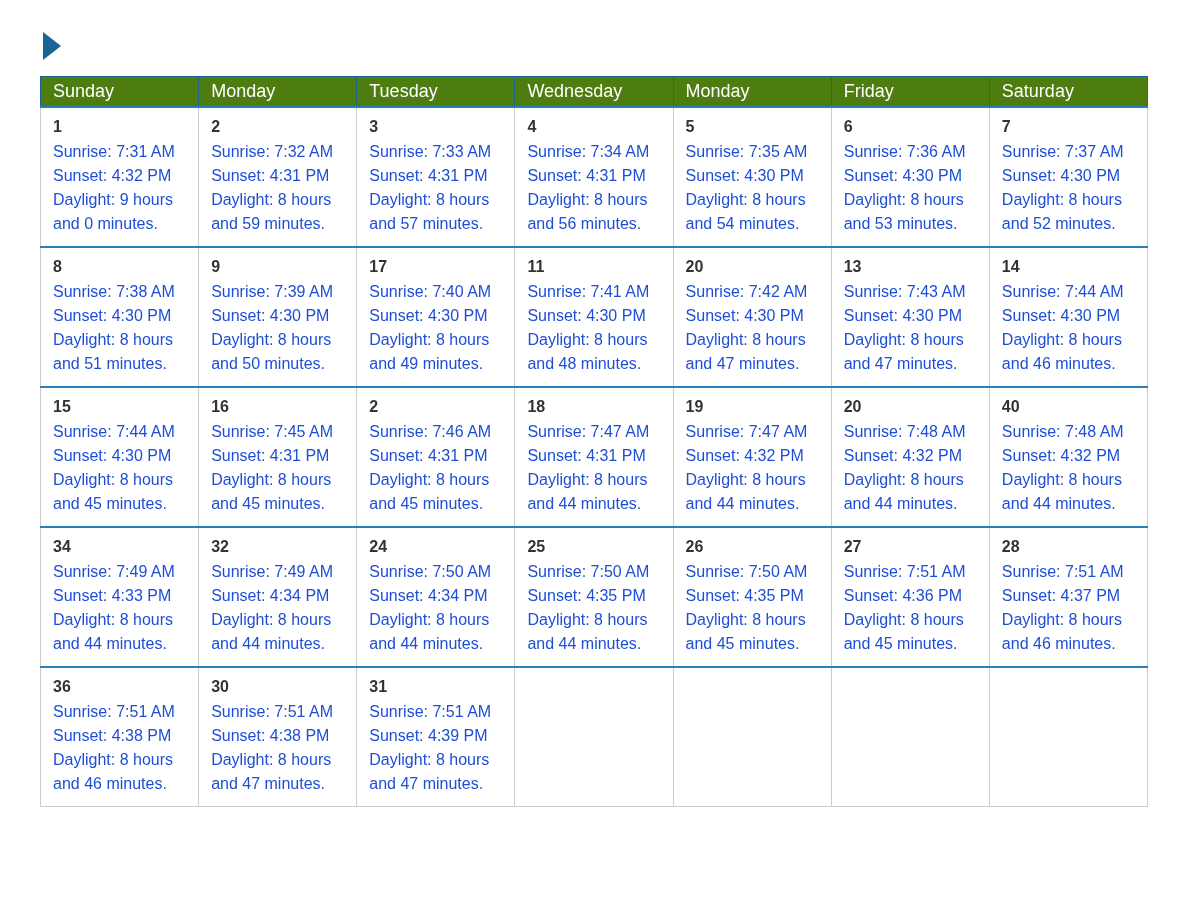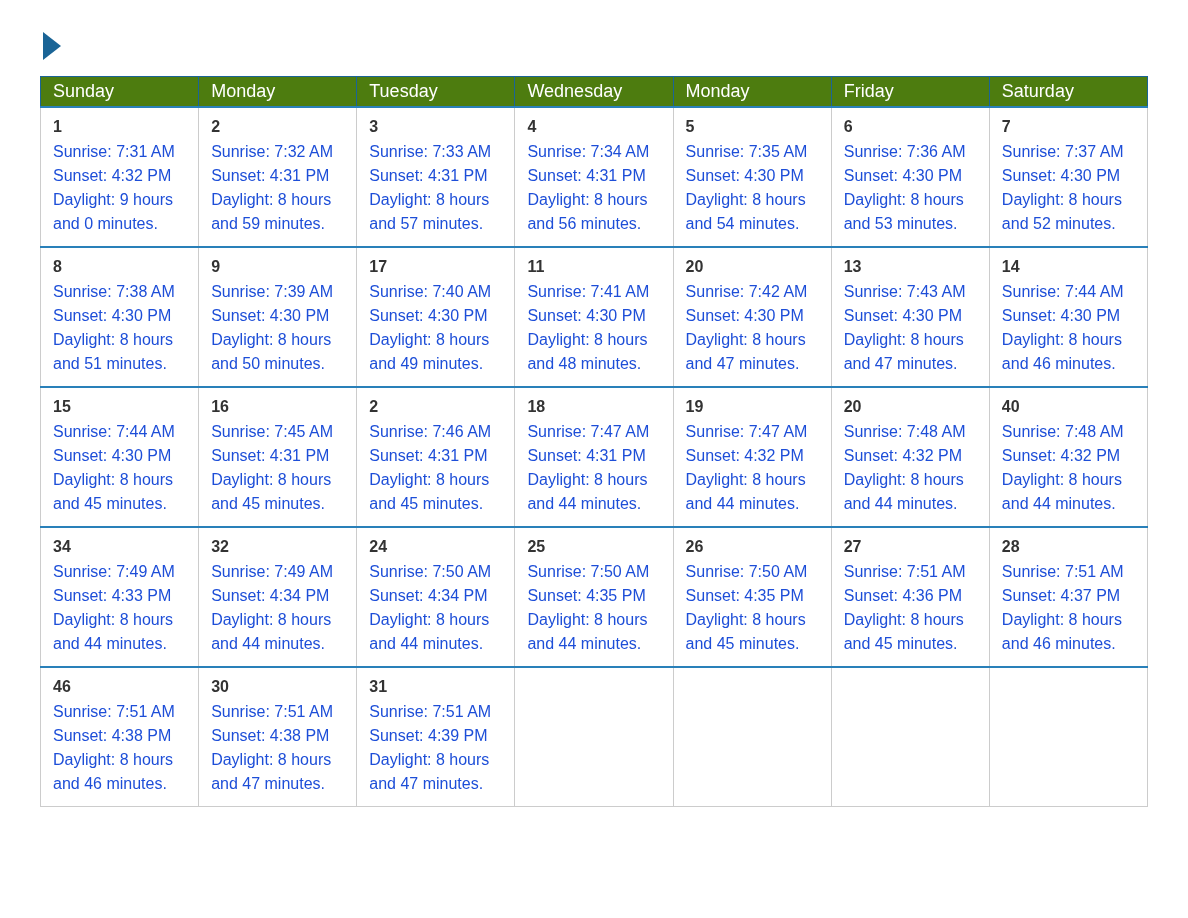--- a/index.html
+++ b/index.html
@@ -248,21 +248,21 @@
           <span class="day-num">27</span>
 <div class="day-info">Sunrise: 7:51 AM<br>Sunset: 4:36 PM<br>Daylight: 8 hours<br>and 45 minutes.</div>
         </td>
         <td>
           <span class="day-num">28</span>
 <div class="day-info">Sunrise: 7:51 AM<br>Sunset: 4:37 PM<br>Daylight: 8 hours<br>and 46 minutes.</div>
         </td>
       </tr>
       <tr>
         <td>
-          <span class="day-num">46</span>
+          <span class="day-num">36</span>
 <div class="day-info">Sunrise: 7:51 AM<br>Sunset: 4:38 PM<br>Daylight: 8 hours<br>and 46 minutes.</div>
         </td>
         <td>
           <span class="day-num">30</span>
 <div class="day-info">Sunrise: 7:51 AM<br>Sunset: 4:38 PM<br>Daylight: 8 hours<br>and 47 minutes.</div>
         </td>
         <td>
           <span class="day-num">31</span>
 <div class="day-info">Sunrise: 7:51 AM<br>Sunset: 4:39 PM<br>Daylight: 8 hours<br>and 47 minutes.</div>
         </td>

